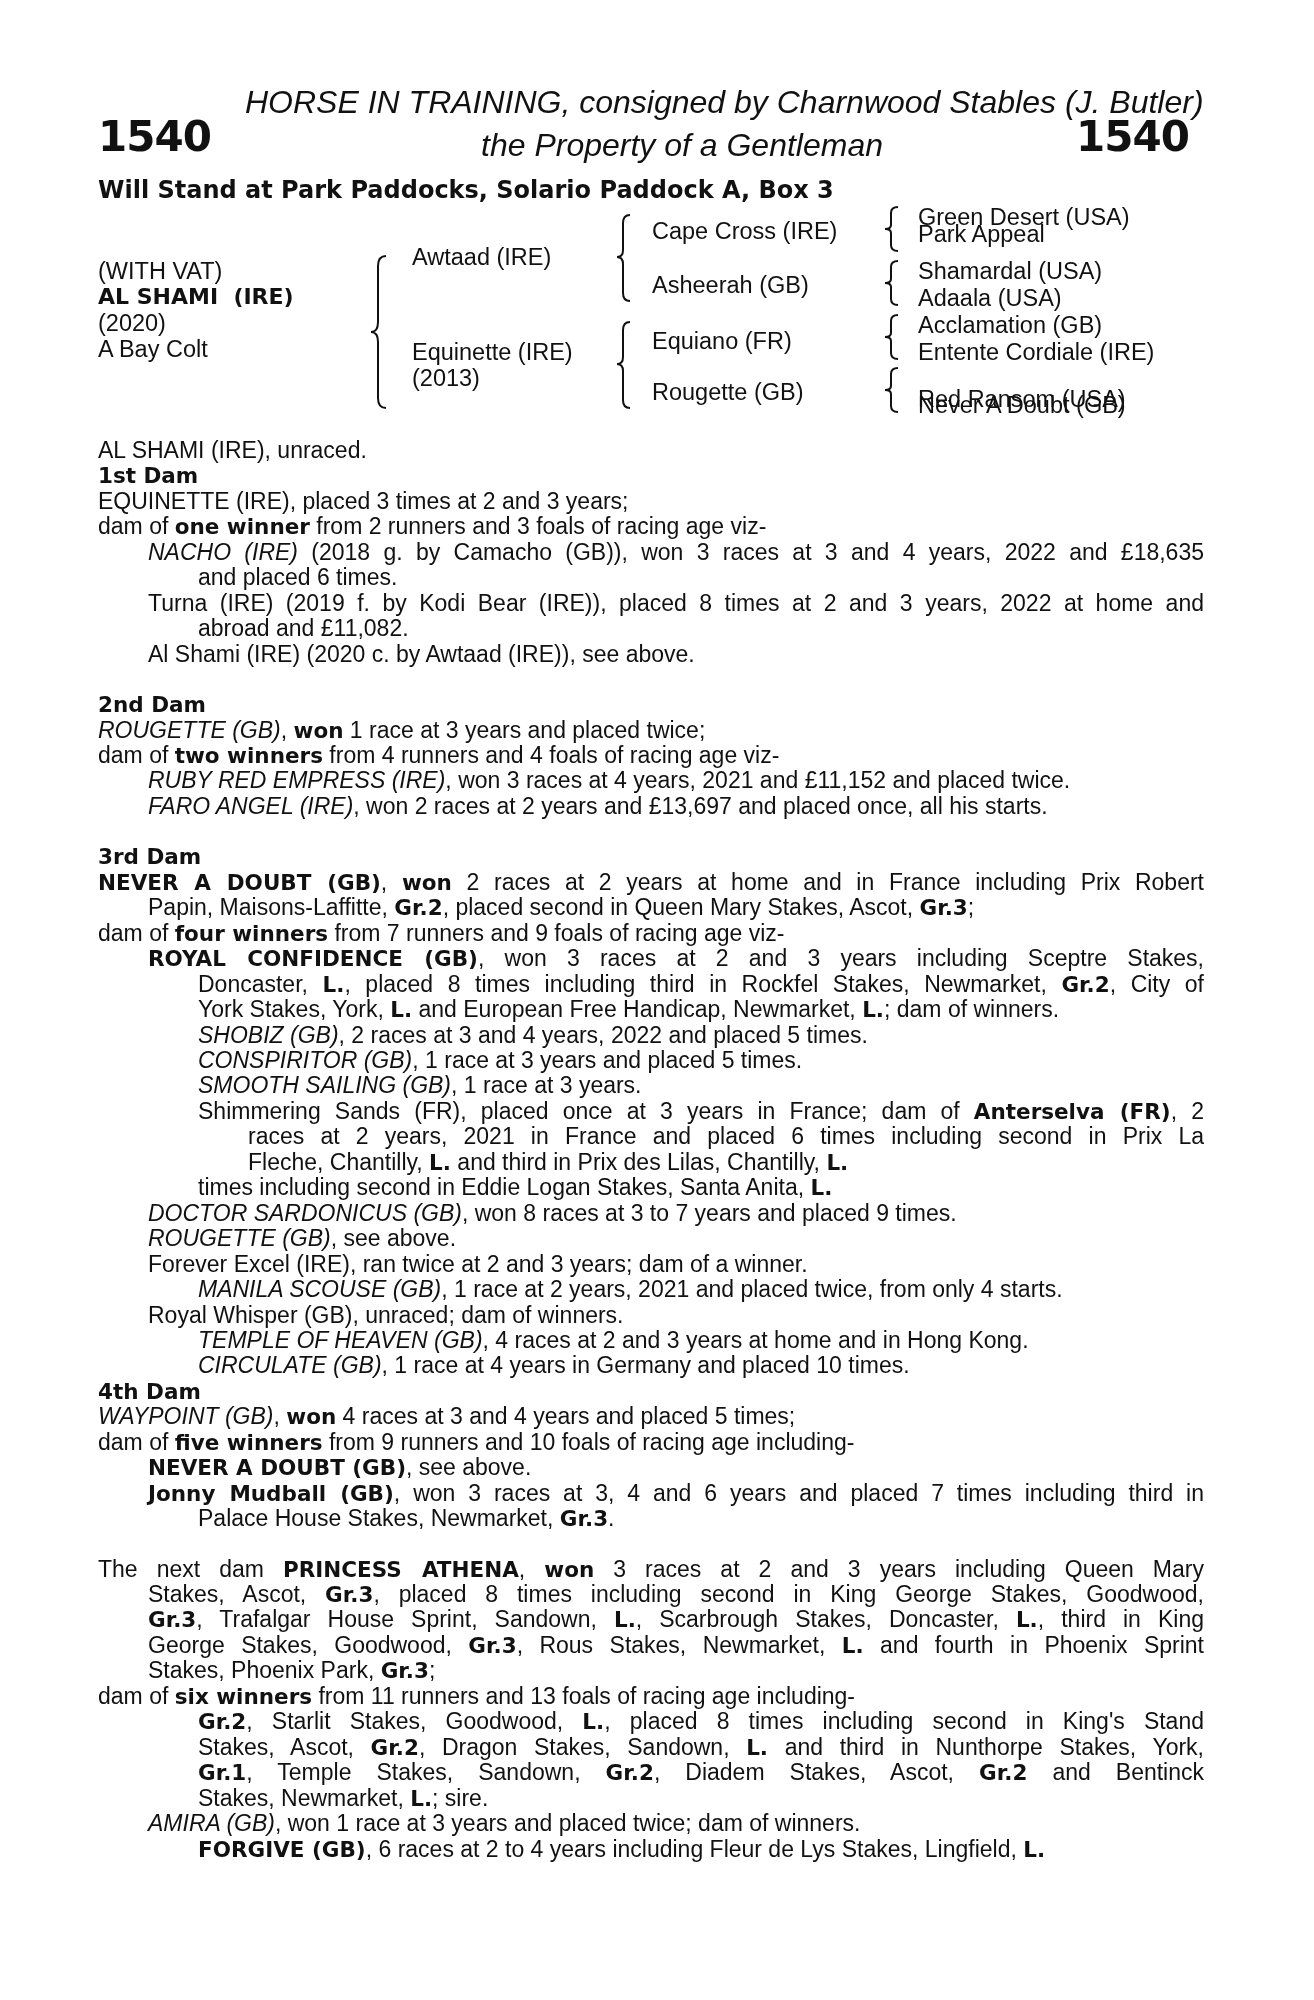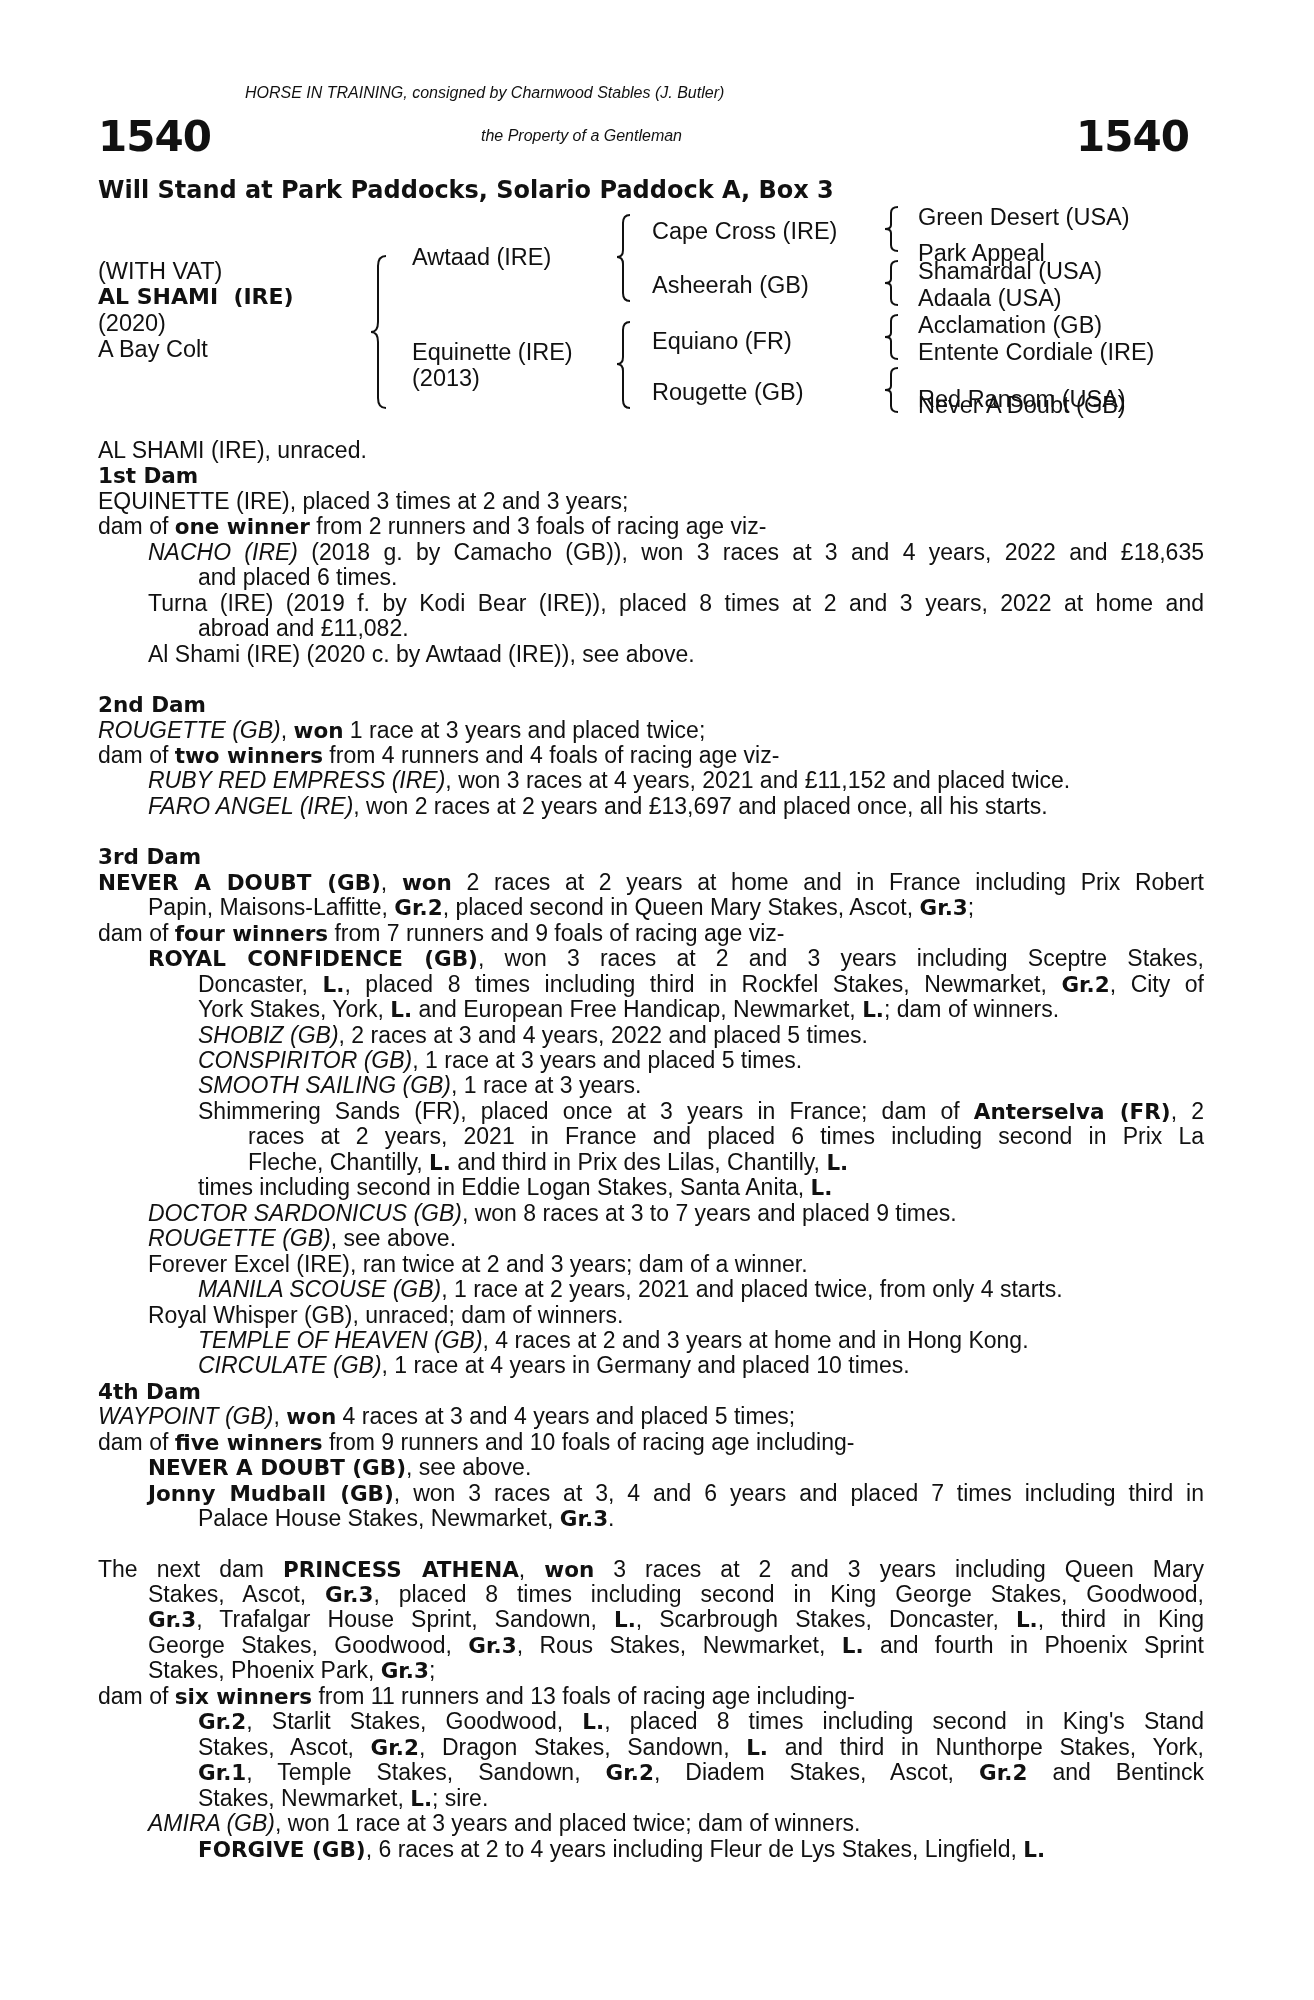--- a/index.html
+++ b/index.html
@@ -1,19 +1,19 @@
 <!DOCTYPE html>
 <html><head>
 <meta charset="utf-8">
 <style>
   html, body { margin: 0; padding: 0; background: #ffffff; }
   body { width: 1314px; height: 2000px; position: relative; overflow: hidden; color: #111111;
          font-family: "Liberation Sans", sans-serif; }
   .abs { position: absolute; white-space: nowrap; }
-  .hdr-it { font-style: italic; font-size: 16px; }
+  .hdr-it { font-style: italic; font-size: 32px; }
   .lot { font-family: "DejaVu Sans", sans-serif; font-weight: bold; font-size: 42px; letter-spacing: -1px; }
   .stand { font-family: "DejaVu Sans", sans-serif; font-weight: bold; font-size: 24px; }
   .ped { font-size: 23.5px; line-height: 26px; }
   .ped-b { font-family: "DejaVu Sans", sans-serif; font-weight: bold; font-size: 22px; }
   svg.br { position: absolute; overflow: visible; }
   .body { position: absolute; left: 98px; top: 438px; width: 1106px; font-size: 23px; line-height: 25.45px; }
   .ln { display: block; white-space: nowrap; }
   .j { white-space: normal; text-align: justify; text-align-last: justify; }
   .i1 { padding-left: 50px; }
   .i2 { padding-left: 100px; }
@@ -64,21 +64,21 @@
 <div class="abs ped" style="left:412px; top:244px;">Awtaad (IRE)</div>
 <div class="abs ped" style="left:412px; top:339px;">Equinette (IRE)</div>
 <div class="abs ped" style="left:412px; top:365px;">(2013)</div>
 
 <div class="abs ped" style="left:652px; top:218px;">Cape Cross (IRE)</div>
 <div class="abs ped" style="left:652px; top:272px;">Asheerah (GB)</div>
 <div class="abs ped" style="left:652px; top:328px;">Equiano (FR)</div>
 <div class="abs ped" style="left:652px; top:379px;">Rougette (GB)</div>
 
 <div class="abs ped" style="left:918px; top:204px;">Green Desert (USA)</div>
-<div class="abs ped" style="left:918px; top:240px;">Park Appeal</div>
+<div class="abs ped" style="left:918px; top:221px;">Park Appeal</div>
 <div class="abs ped" style="left:918px; top:258px;">Shamardal (USA)</div>
 <div class="abs ped" style="left:918px; top:285px;">Adaala (USA)</div>
 <div class="abs ped" style="left:918px; top:312px;">Acclamation (GB)</div>
 <div class="abs ped" style="left:918px; top:339px;">Entente Cordiale (IRE)</div>
 <div class="abs ped" style="left:918px; top:365px;margin-top:21px;">Red Ransom (USA)</div>
 <div class="abs ped" style="left:918px; top:392px;">Never A Doubt (GB)</div>
 
 <div class="body">
   <span class="ln">AL SHAMI (IRE), unraced.</span>
 

